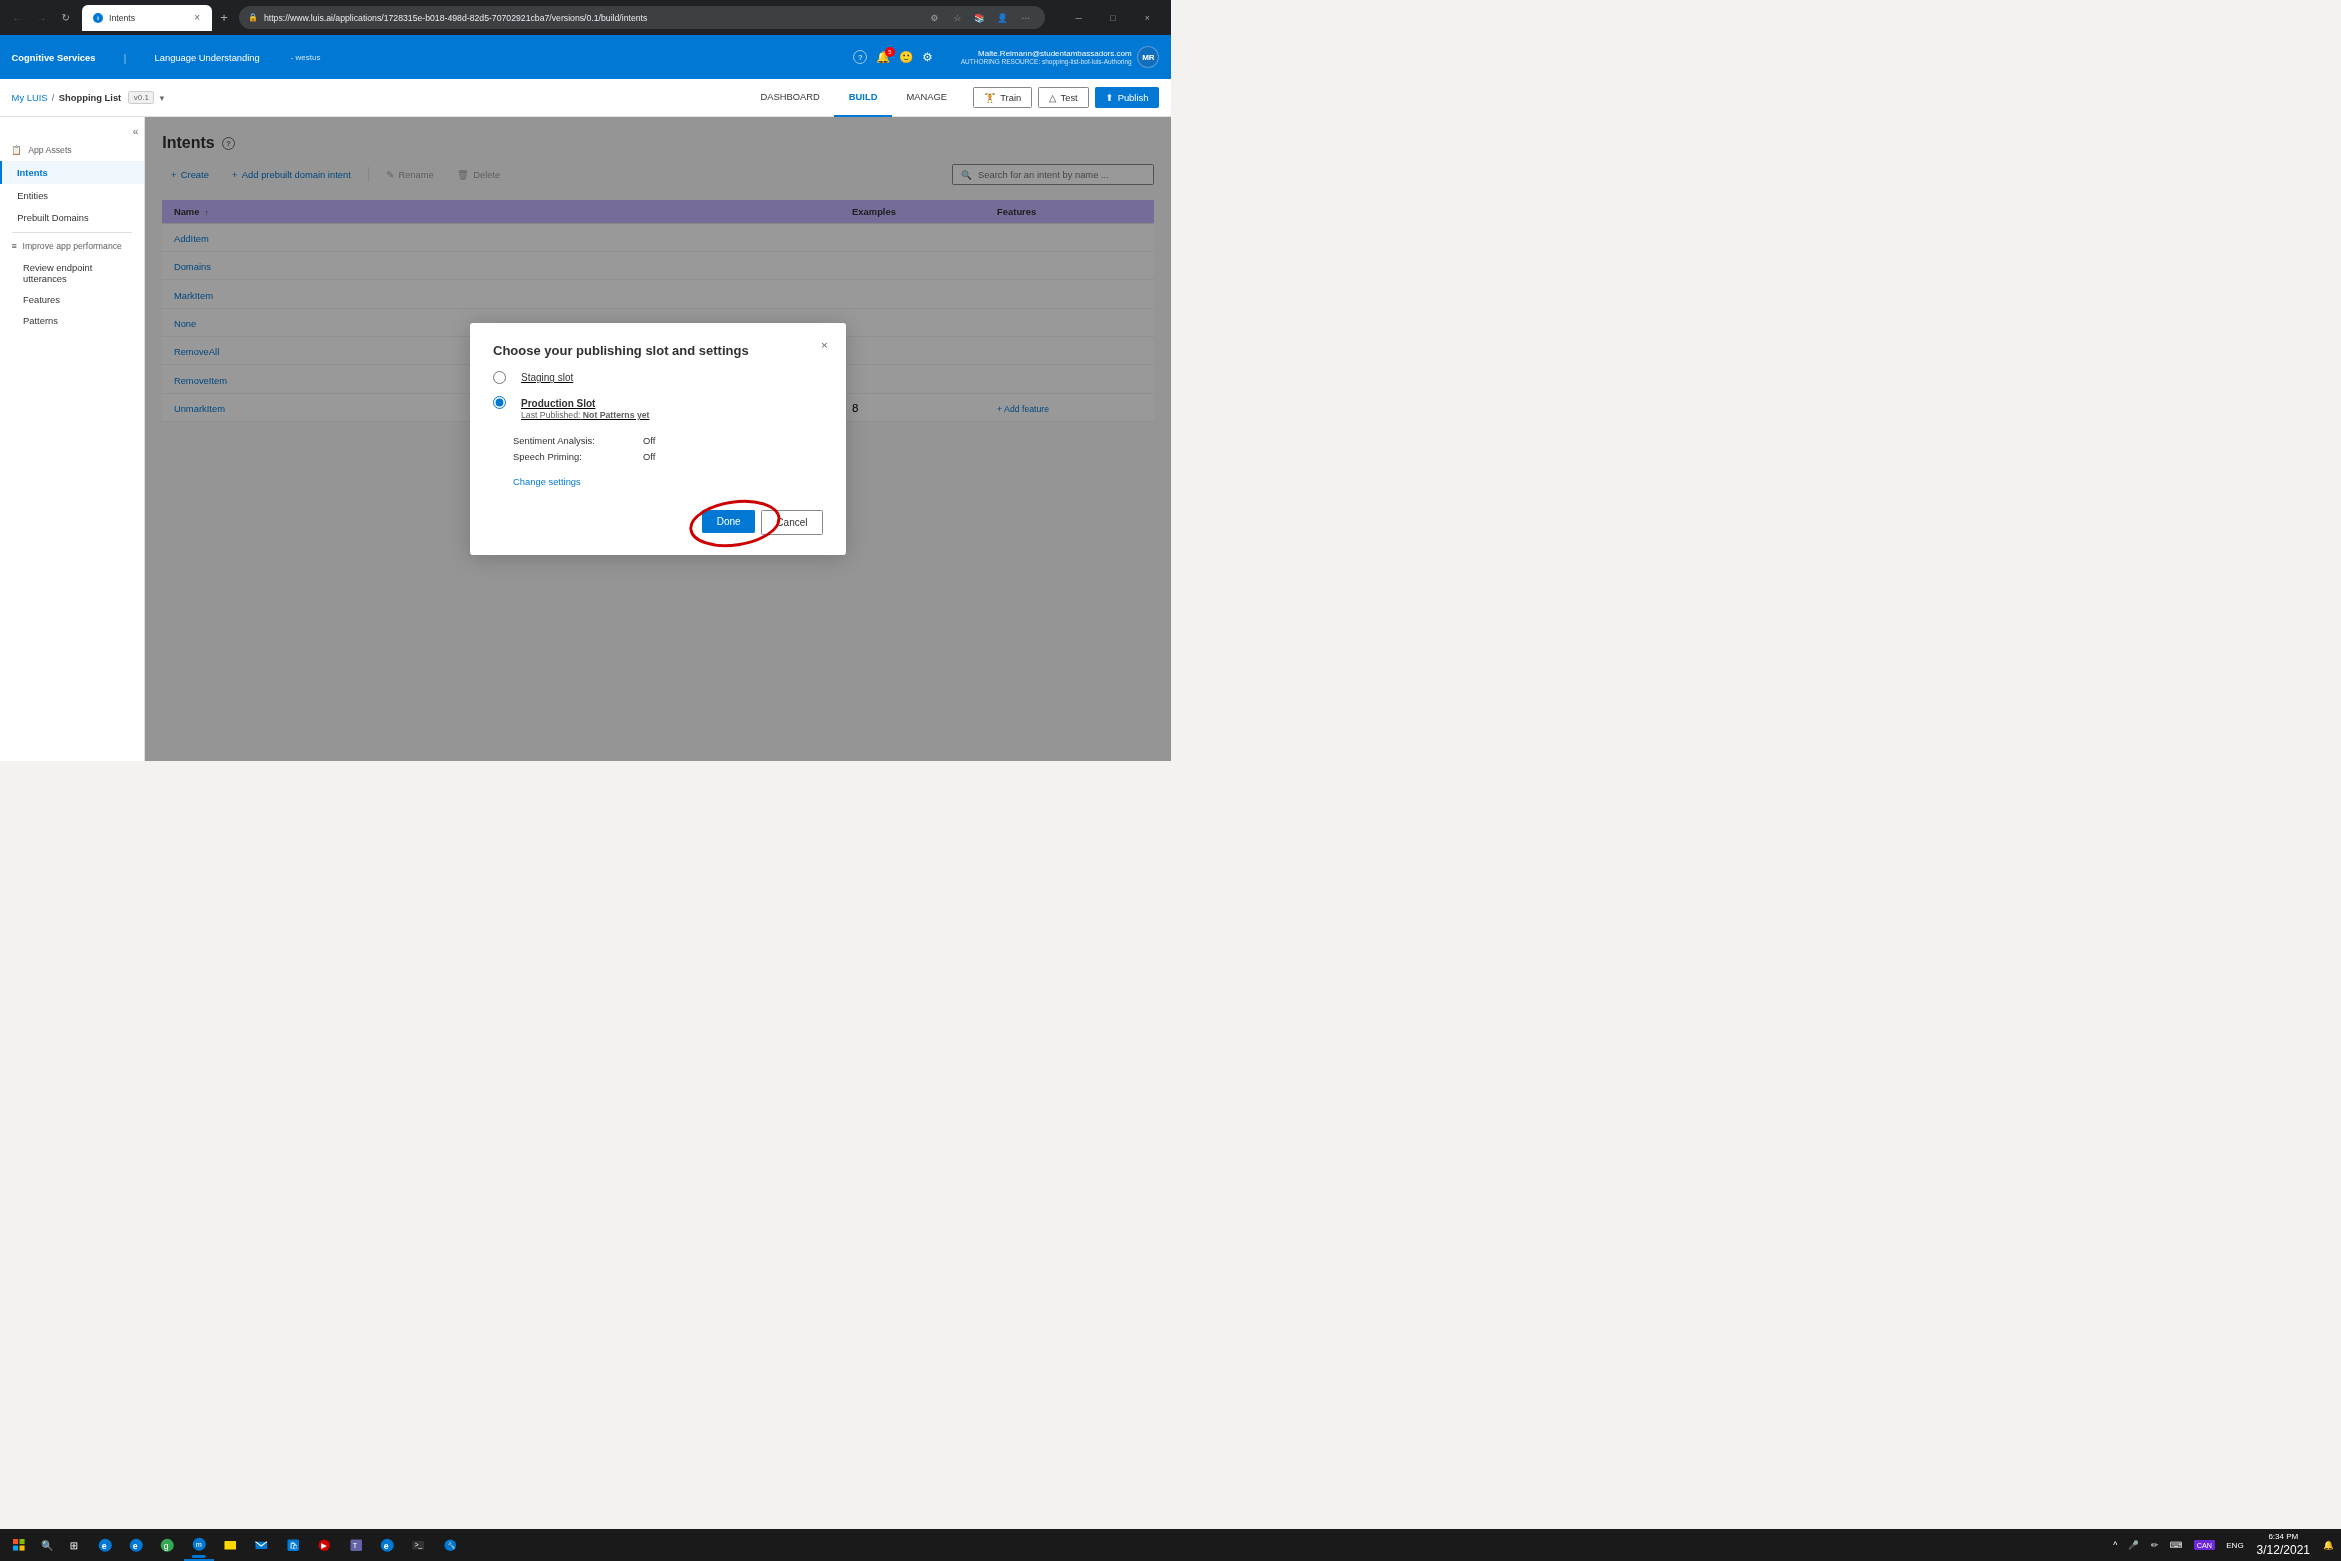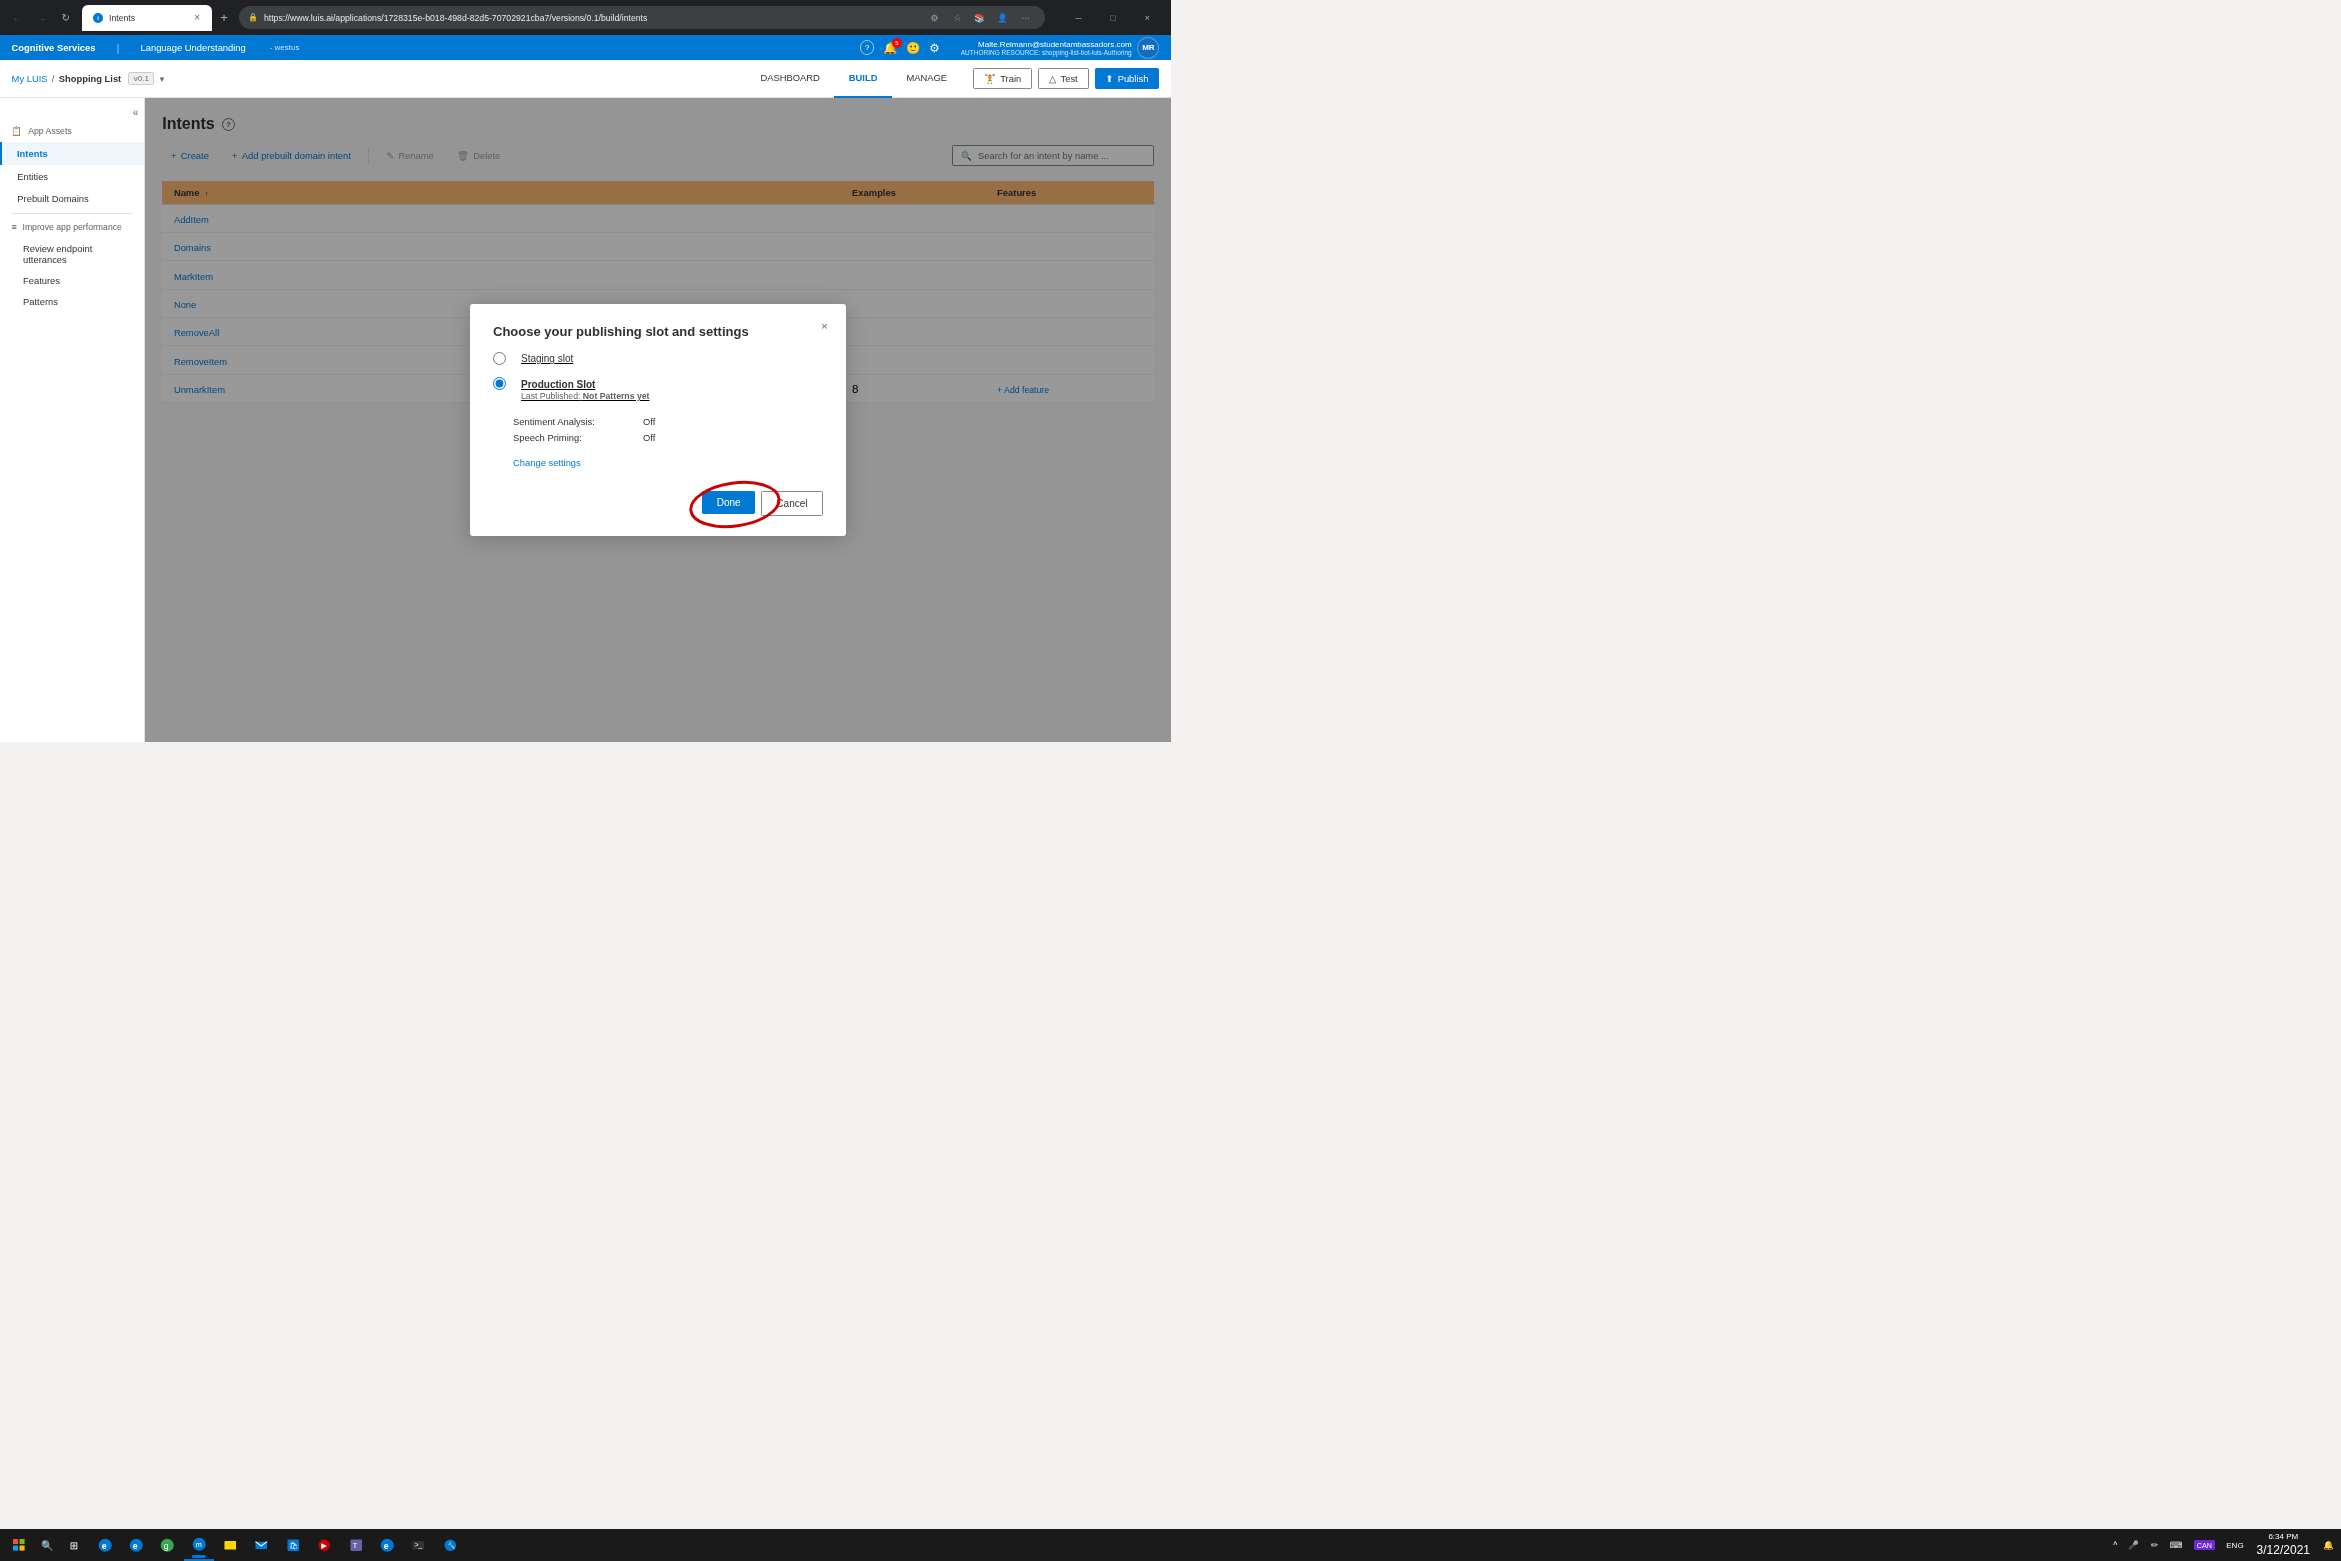--- a/index.html
+++ b/index.html
@@ -16,21 +16,21 @@
     .browser-btn.disabled { color: #555; }
     .address-bar { flex: 1; height: 23px; background: #3c4043; border-radius: 11.6px; display: flex; align-items: center; padding: 0 8.7px; gap: 5.8px; }
     .address-bar .lock-icon { color: #aaa; font-size: 8px; }
     .address-bar .url { color: #e8eaed; font-size: 8.7px; flex: 1; }
     .address-bar-actions { display: flex; gap: 2.9px; margin-left: 5.8px; }
     .addr-btn { width: 20px; height: 20px; display: flex; align-items: center; justify-content: center; color: #aaa; font-size: 8.7px; cursor: pointer; border-radius: 50%; }
     .window-controls { display: flex; gap: 1.4px; margin-left: 5.8px; }
     .win-btn { width: 33px; height: 23px; display: flex; align-items: center; justify-content: center; color: #aaa; font-size: 8.7px; cursor: pointer; }
 
     
-    .app-header { background: #0078d4; height: 25px; display: flex; align-items: center; padding: 0 11.6px; gap: 21px; }
+    .app-header { background: #0078d4; height: 44px; display: flex; align-items: center; padding: 0 11.6px; gap: 28px; }
     .app-header .brand { color: white; font-size: 9.4px; font-weight: 600; }
     .app-header .separator { color: rgba(255,255,255,0.5); }
     .app-header .service-name { color: white; font-size: 9.4px; }
     .app-header .service-sub { color: rgba(255,255,255,0.8); font-size: 8px; }
     .header-spacer { flex: 1; }
     .header-icons { display: flex; align-items: center; gap: 8.7px; }
     .header-icon { color: white; font-size: 11.6px; cursor: pointer; position: relative; }
     .header-icon .badge { position: absolute; top: -2.9px; right: -4.3px; background: #ff0000; color: white; border-radius: 50%; width: 10px; height: 10px; font-size: 5.8px; display: flex; align-items: center; justify-content: center; }
     .user-info { display: flex; align-items: center; gap: 5.8px; }
     .user-details { text-align: right; }
@@ -74,21 +74,21 @@
     
     .toolbar { display: flex; align-items: center; gap: 5.8px; margin-bottom: 14.5px; }
     .toolbar-btn { display: flex; align-items: center; gap: 4.3px; padding: 4.3px 8.7px; background: none; border: none; font-size: 9.4px; cursor: pointer; color: #0078d4; }
     .toolbar-btn.disabled { color: #a19f9d; cursor: default; }
     .toolbar-divider { width: 0.7px; height: 14.5px; background: #e0e0e0; margin: 0 2.9px; }
     .search-box { margin-left: auto; display: flex; align-items: center; border: 0.7px solid #8a8886; background: white; padding: 4.3px 8.7px; gap: 5.8px; width: 202px; border-radius: 1.4px; }
     .search-icon { color: #666; font-size: 8.7px; }
     .search-input { border: none; outline: none; font-size: 9.4px; color: #333; flex: 1; background: transparent; }
 
     
-    .table-header { display: grid; grid-template-columns: 1fr 145px 145px; padding: 5.8px 11.6px; border-bottom: 0.7px solid #e0e0e0; font-size: 9.4px; font-weight: 600; color: #323130; background: #fdba74; }
+    .table-header { display: grid; grid-template-columns: 1fr 145px 145px; padding: 5.8px 11.6px; border-bottom: 0.7px solid #e0e0e0; font-size: 9.4px; font-weight: 600; color: #323130; background: #c4b5fd; }
     .table-row { display: grid; grid-template-columns: 1fr 145px 145px; padding: 7.2px 11.6px; border-bottom: 0.7px solid #f0f0f0; background: white; align-items: center; cursor: pointer; }
     .intent-link { color: #0078d4; font-size: 9.4px; text-decoration: none; cursor: pointer; }
     .add-feature { color: #0078d4; font-size: 8.7px; cursor: pointer; }
 
     
     .taskbar { position: fixed; bottom: 0; left: 0; right: 0; height: 32px; background: #1a1a1a; display: flex; align-items: center; padding: 0 5.8px; }
     .taskbar-start { width: 32px; height: 32px; display: flex; align-items: center; justify-content: center; cursor: pointer; }
     .taskbar-search { width: 26px; height: 26px; display: flex; align-items: center; justify-content: center; cursor: pointer; color: white; font-size: 10px; }
     .taskbar-widgets { width: 26px; height: 26px; display: flex; align-items: center; justify-content: center; cursor: pointer; color: white; font-size: 10px; }
     .taskbar-apps { display: flex; align-items: center; gap: 1.4px; margin-left: 2.9px; }

